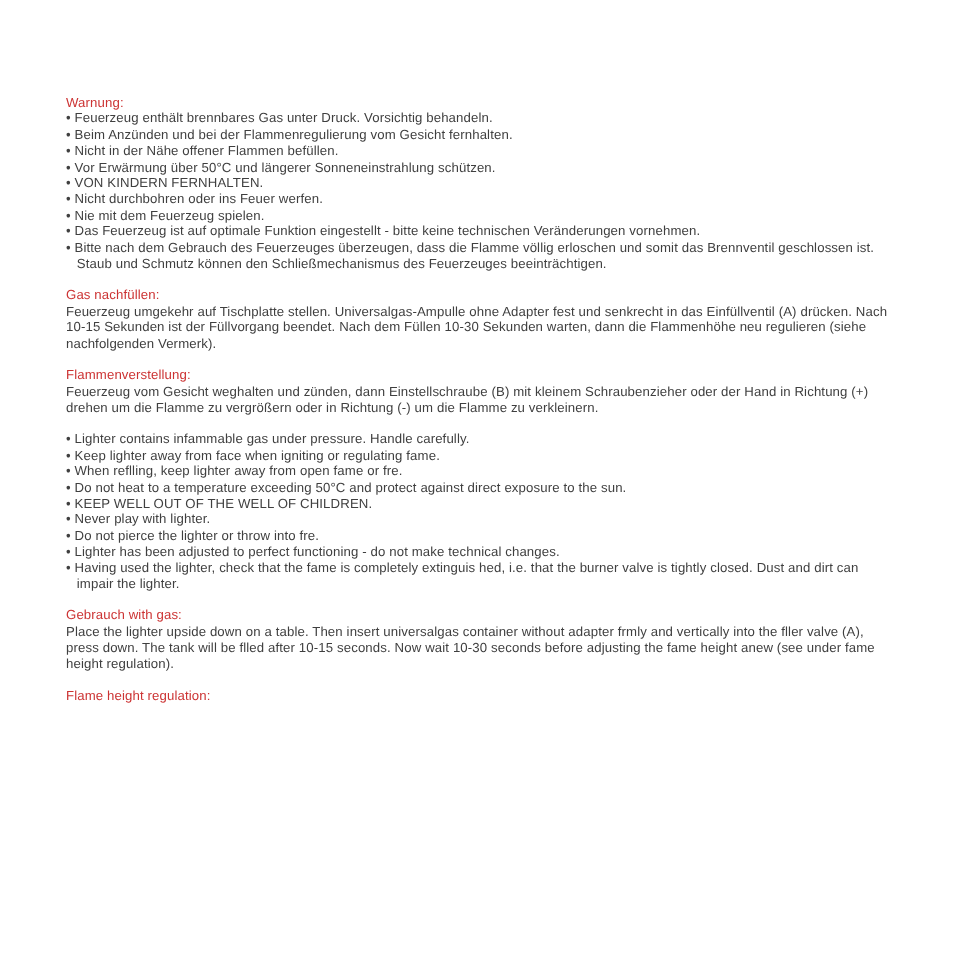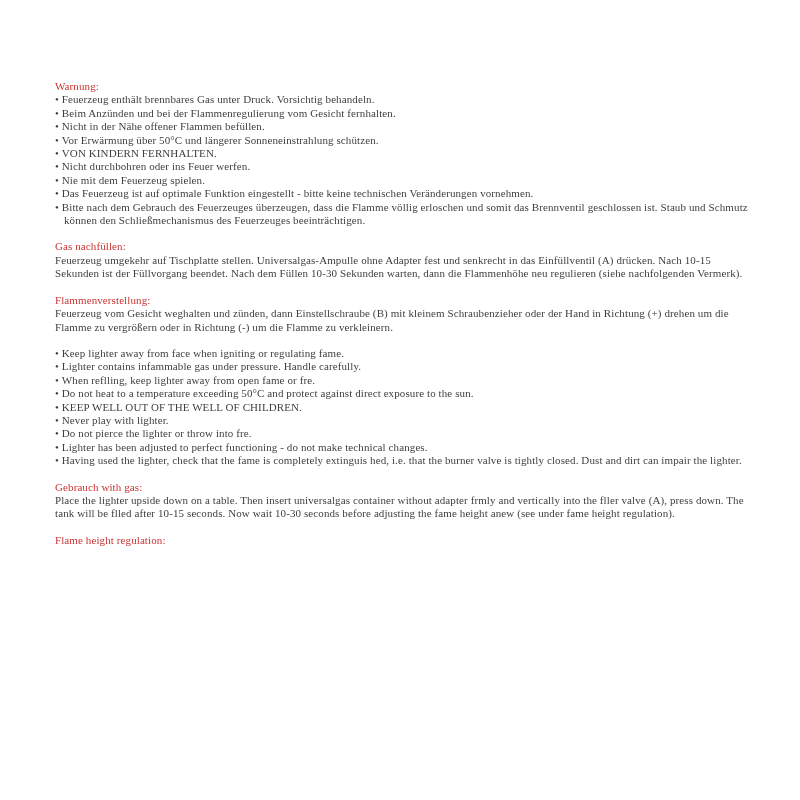--- a/index.html
+++ b/index.html
@@ -19,21 +19,20 @@
     height: 800px;
     background: #ffffff;
     padding: 80px 51px 0 55px;
   }
   .doc-section {
     margin: 0 0 13px 0;
     font-size: 11px;
     line-height: 13.4px;
     color: #3f3f3f;
     letter-spacing: 0.1px;
-    font-family: Liberation Serif, serif;
   }
   .section-heading {
     color: #cc3333;
     margin: 0;
     font-weight: normal;
   }
   .bullet-line {
     padding-left: 9px;
     text-indent: -9px;
   }
@@ -62,22 +61,22 @@
     </section>
     <section class="doc-section">
       <div class="section-heading">Gas nachfüllen:</div>
       <div class="paragraph">Feuerzeug umgekehr auf Tischplatte stellen. Universalgas-Ampulle ohne Adapter fest und senkrecht in das Einfüllventil (A) drücken. Nach 10-15 Sekunden ist der Füllvorgang beendet. Nach dem Füllen 10-30 Sekunden warten, dann die Flammenhöhe neu regulieren (siehe nachfolgenden Vermerk).</div>
     </section>
     <section class="doc-section">
       <div class="section-heading">Flammenverstellung:</div>
       <div class="paragraph">Feuerzeug vom Gesicht weghalten und zünden, dann Einstellschraube (B) mit kleinem Schraubenzieher oder der Hand in Richtung (+) drehen um die Flamme zu vergrößern oder in Richtung (-) um die Flamme zu verkleinern.</div>
     </section>
     <section class="doc-section">
+      <div class="bullet-line">Lighter contains infammable gas under pressure. Handle carefully.</div>
       <div class="bullet-line">Keep lighter away from face when igniting or regulating fame.</div>
-      <div class="bullet-line">Lighter contains infammable gas under pressure. Handle carefully.</div>
       <div class="bullet-line">When reflling, keep lighter away from open fame or fre.</div>
       <div class="bullet-line">Do not heat to a temperature exceeding 50°C and protect against direct exposure to the sun.</div>
       <div class="bullet-line">KEEP WELL OUT OF THE WELL OF CHILDREN.</div>
       <div class="bullet-line">Never play with lighter.</div>
       <div class="bullet-line">Do not pierce the lighter or throw into fre.</div>
       <div class="bullet-line">Lighter has been adjusted to perfect functioning - do not make technical changes.</div>
       <div class="bullet-line">Having used the lighter, check that the fame is completely extinguis hed, i.e. that the burner valve is tightly closed. Dust and dirt can impair the lighter.</div>
     </section>
     <section class="doc-section">
       <div class="section-heading">Gebrauch with gas:</div>

